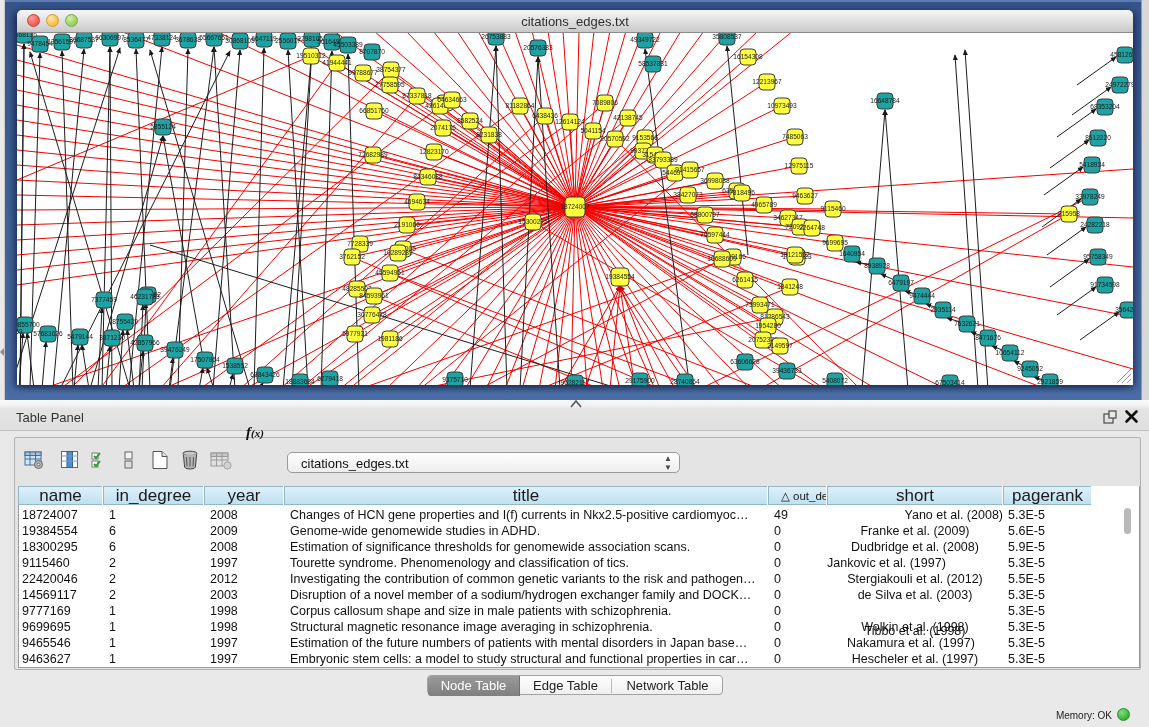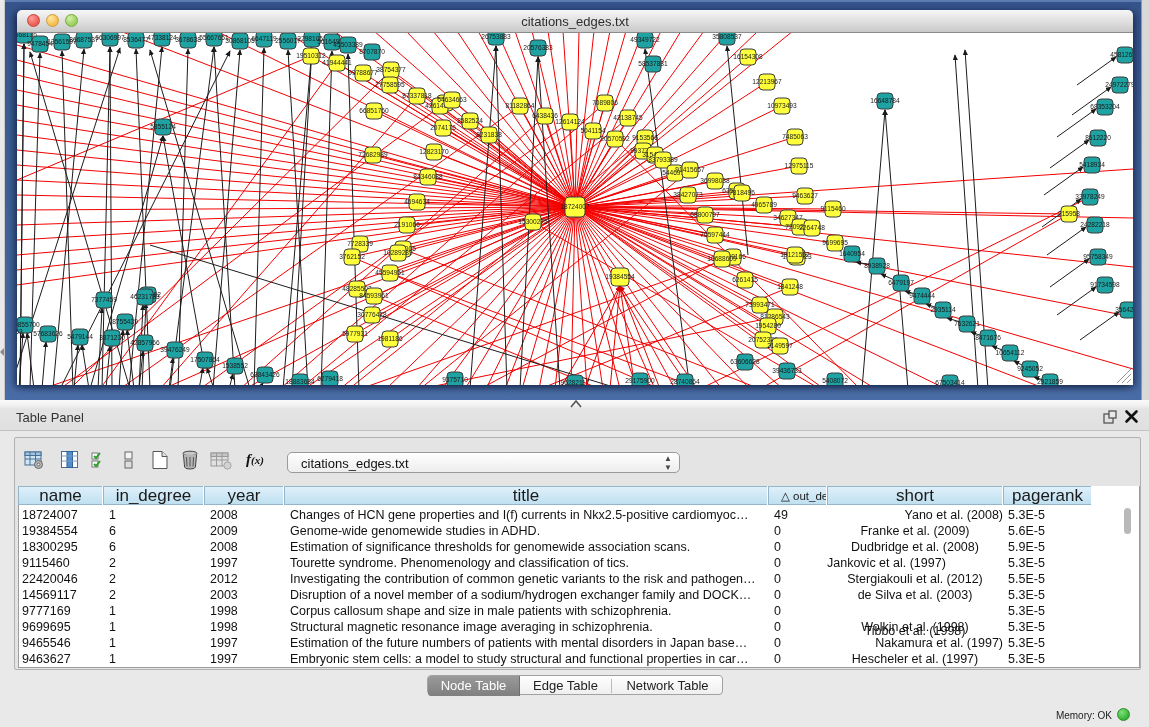--- a/index.html
+++ b/index.html
@@ -661,21 +661,21 @@
  <ellipse cx="10" cy="3.4" rx="7" ry="2.2" fill="#c9c9c9" stroke="#444"></ellipse>
  <path d="M3.4 4.5 L4.6 17 Q4.8 19 10 19 Q15.2 19 15.4 17 L16.6 4.5" fill="#b5b5b5" stroke="#444"></path>
  <path d="M6.5 7 L7 16.5 M10 7 V16.5 M13.5 7 L13 16.5" stroke="#555" fill="none"></path>
 </svg>
 <svg class="ticon" style="left:210px" width="22" height="20" viewBox="0 0 22 20">
  <rect x="1" y="3" width="17" height="13" fill="#e0e0e0" stroke="#9a9a9a"></rect>
  <rect x="1" y="3" width="17" height="3.5" fill="#c6c6c6" stroke="#9a9a9a"></rect>
  <path d="M1 10 H18 M6.5 3 V16 M12 3 V16" stroke="#9a9a9a"></path>
  <circle cx="17.5" cy="15.5" r="3.6" fill="#d2d2d2" stroke="#a5a5a5"></circle>
 </svg>
-<div style="position:absolute;left:246px;top:451px;font-size:15px;font-style:italic;
+<div style="position:absolute;left:246px;top:424px;font-size:15px;font-style:italic;
  font-family:'Liberation Serif',serif;color:#111;font-weight:bold">f<span style="font-size:11px">(x)</span></div>
 
 <div id="combo">
     <span class="t">citations_edges.txt</span>
     <span class="a">▲<br>▼</span>
   </div>
 <div id="tablebox"></div>
 <div class="hc" style="left:18px;width:84px">name</div>
 <div class="hc" style="left:103px;width:100px">in_degree</div>
 <div class="hc" style="left:204px;width:79px">year</div>
@@ -737,21 +737,21 @@
 <div class="cell" style="left:210px;top:620px">1998</div>
 <div class="cell" style="left:290px;top:620px;width:477px;overflow:hidden">Structural magnetic resonance image averaging in schizophrenia.</div>
 <div class="cell" style="left:774px;top:620px">0</div>
 <div class="cell" style="left:827px;top:620px;width:176px;text-align:center">Wolkin et al. (1998)</div>
 <div class="cell" style="left:1008px;top:620px">5.3E-5</div>
 <div class="cell" style="left:22px;top:636px">9465546</div>
 <div class="cell" style="left:109px;top:636px">1</div>
 <div class="cell" style="left:210px;top:636px">1997</div>
 <div class="cell" style="left:290px;top:636px;width:477px;overflow:hidden">Estimation of the future numbers of patients with mental disorders in Japan base…</div>
 <div class="cell" style="left:774px;top:636px">0</div>
-<div class="cell" style="left:827px;top:636px;width:176px;text-align:right">Nakamura et al. (1997)</div>
+<div class="cell" style="left:847px;top:636px;width:176px;text-align:left">Nakamura et al. (1997)</div>
 <div class="cell" style="left:1008px;top:636px">5.3E-5</div>
 <div class="cell" style="left:22px;top:652px">9463627</div>
 <div class="cell" style="left:109px;top:652px">1</div>
 <div class="cell" style="left:210px;top:652px">1997</div>
 <div class="cell" style="left:290px;top:652px;width:477px;overflow:hidden">Embryonic stem cells: a model to study structural and functional properties in car…</div>
 <div class="cell" style="left:774px;top:652px">0</div>
 <div class="cell" style="left:827px;top:652px;width:176px;text-align:center">Hescheler et al. (1997)</div>
 <div class="cell" style="left:1008px;top:652px">5.3E-5</div>
 <div id="vsb"></div>
 <div id="tabs">

